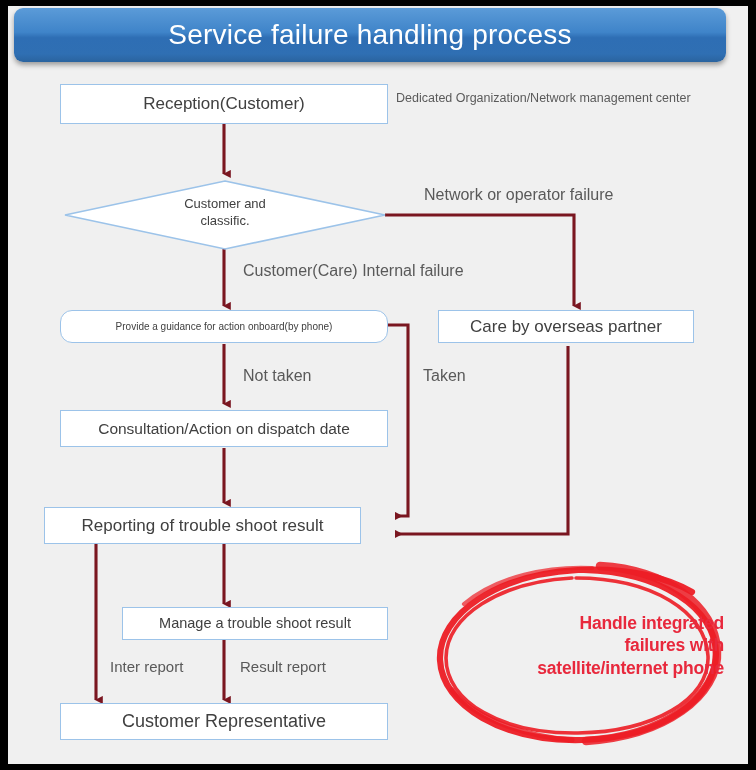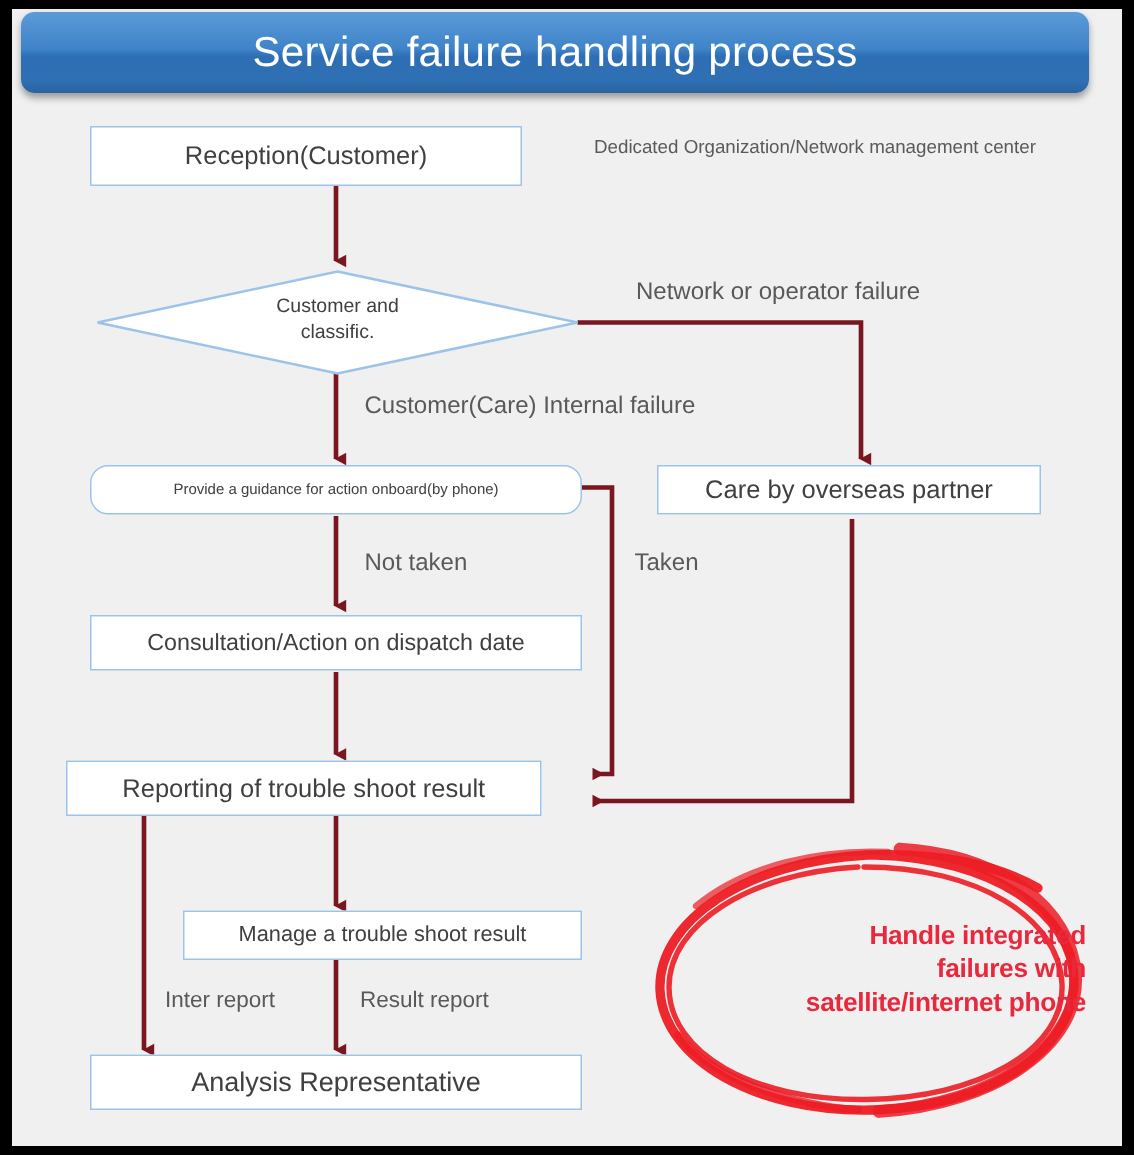--- a/index.html
+++ b/index.html
@@ -164,21 +164,21 @@
                C446,616 500,582 572,578" stroke-width="3.6" opacity="0.9"></path>
       <path d="M600,566
                C668,570 714,606 717,650
                C720,696 664,736 586,741" stroke-width="8.5" opacity="0.85"></path>
       <path d="M464,604
                C498,576 548,566 592,568" stroke-width="4.2" opacity="0.7"></path>
       <path d="M452,690 C472,716 520,736 572,740" stroke-width="5" opacity="0.8"></path>
     </g>
   </svg>
 
-  <div class="node lg" style="left:60px; top:84px; width:288px; height:40px;">
+  <div class="node lg" style="left:60px; top:84px; width:328px; height:40px;">
     <span>Reception(Customer)</span>
   </div>
 
   <div class="diamond-text" style="left:145px; top:196px; width:160px;">
     <div>Customer and</div>
     <div>classific.</div>
   </div>
 
   <div class="node sm" style="left:60px; top:310px; width:328px; height:33px;">
     <span>Provide a guidance for action onboard(by phone)</span>
@@ -194,21 +194,21 @@
 
   <div class="node lg" style="left:44px; top:507px; width:317px; height:37px;text-align:center;">
     <span>Reporting of trouble shoot result</span>
   </div>
 
   <div class="node lg" style="left:122px; top:607px; width:266px; height:33px;">
     <span style="font-size:14.5px;">Manage a trouble shoot  result</span>
   </div>
 
   <div class="node lg" style="left:60px; top:703px; width:328px; height:37px;">
-    <span style="font-size:18px;">Analysis Representative</span>
+    <span style="font-size:18px;">Customer Representative</span>
   </div>
 
   <div class="label hdr" style="left:396px; top:91px;">Dedicated Organization/Network management center</div>
 
   <div class="label edge" style="left:424px; top:186px;">Network or operator failure</div>
 
   <div class="label edge" style="left:243px; top:262px;">Customer(Care) Internal failure</div>
 
   <div class="label edge" style="left:243px; top:367px;">Not taken</div>
 

